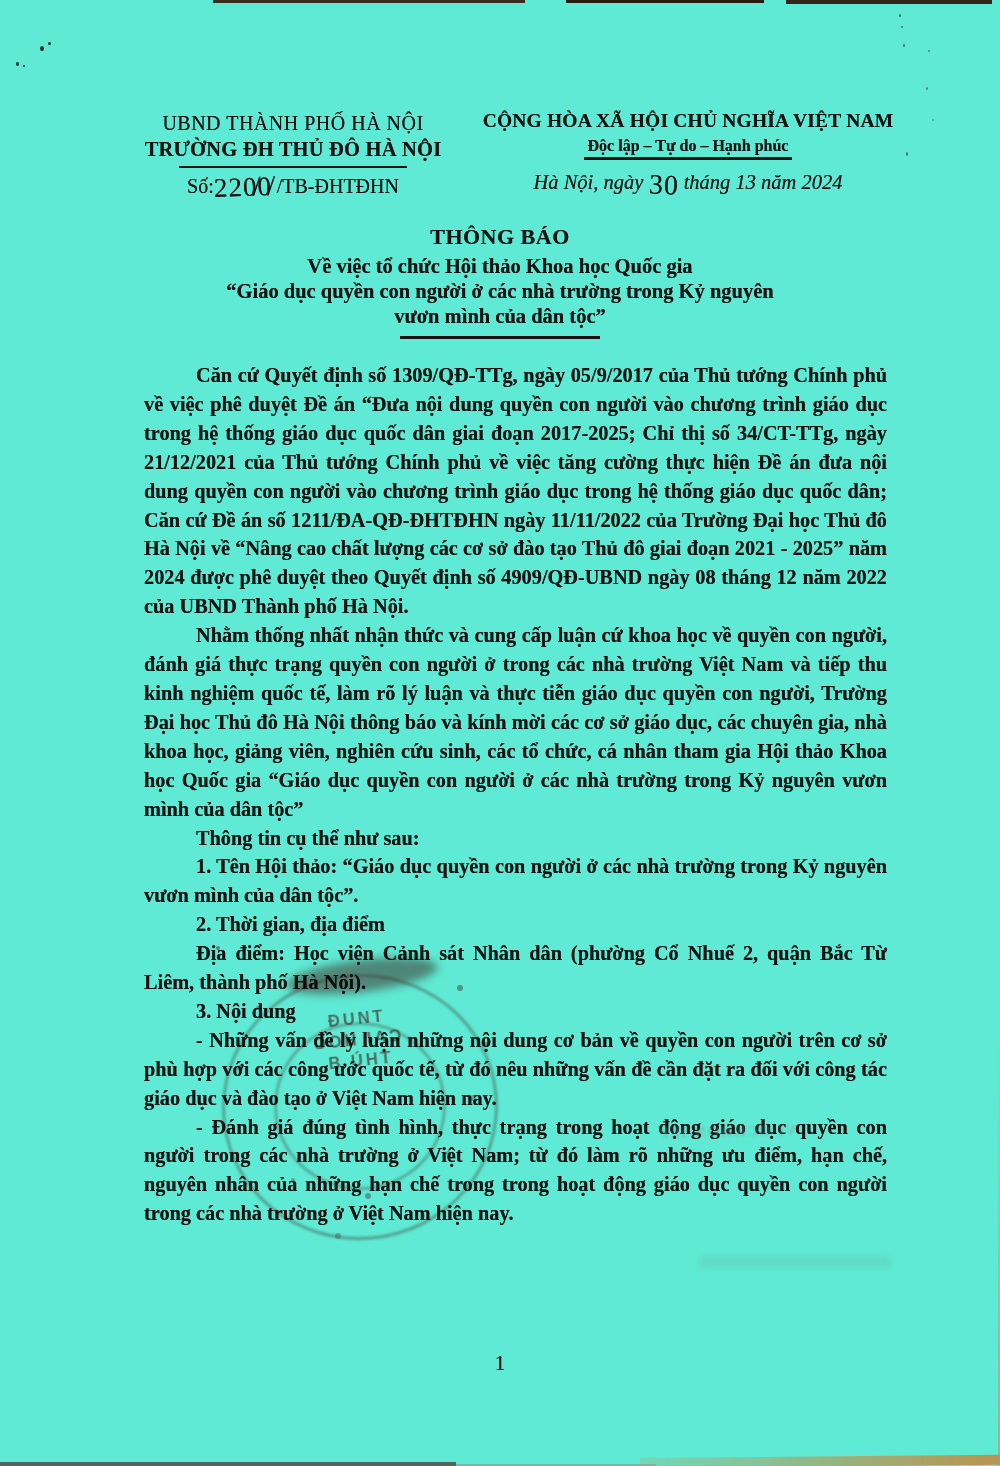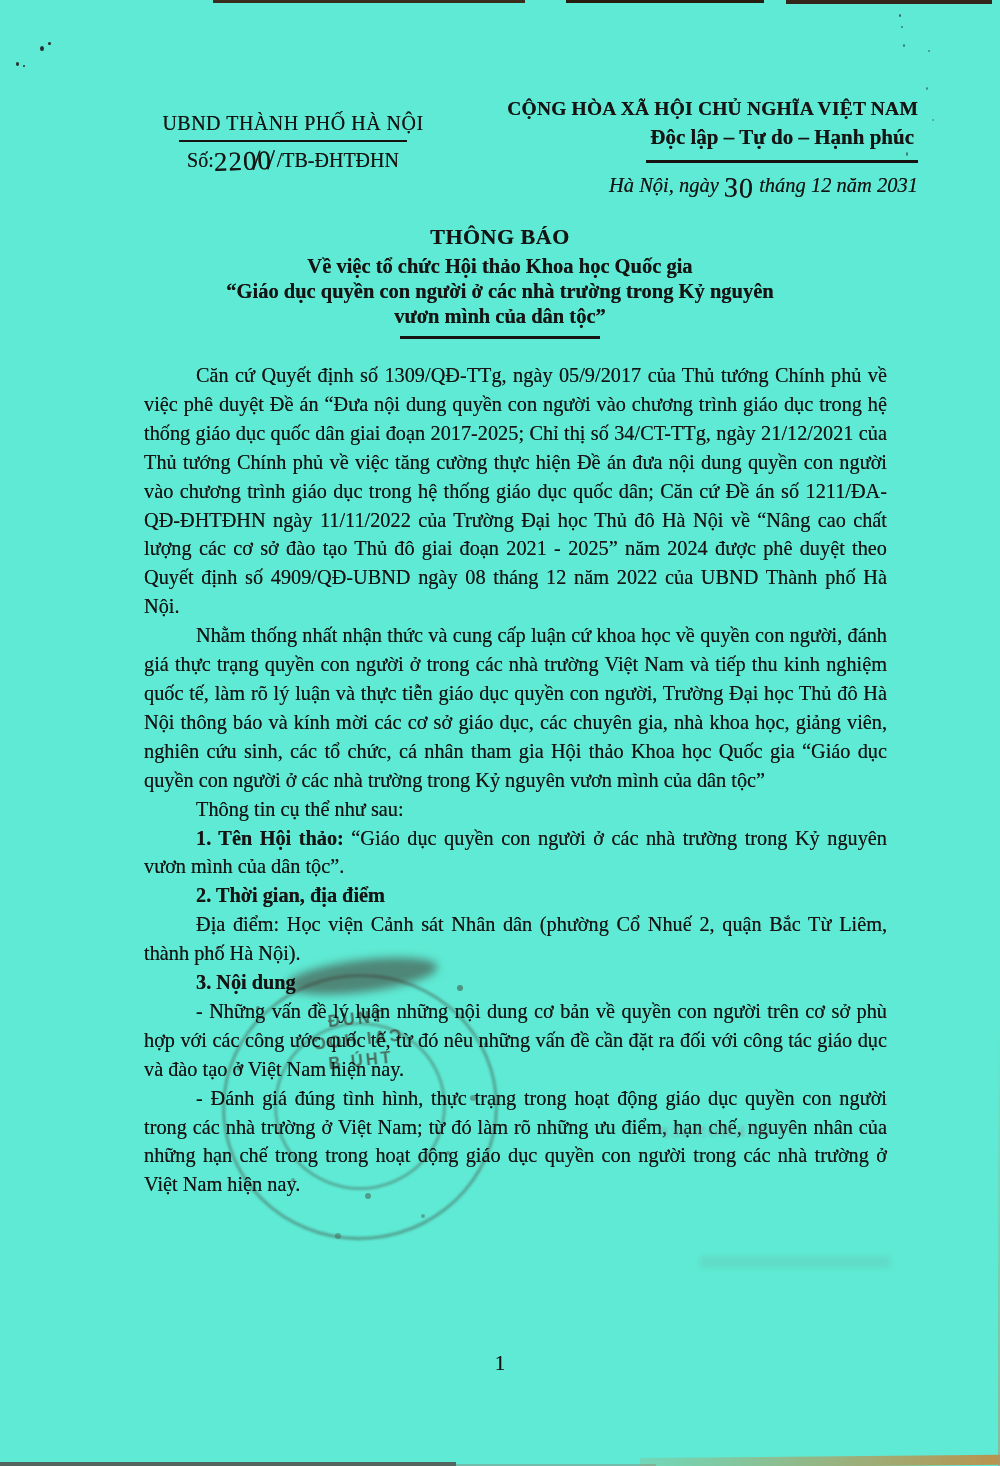--- a/index.html
+++ b/index.html
@@ -12,34 +12,34 @@
   
   .edge{position:absolute;}
   .speck{position:absolute;background:#2b2b2b;border-radius:50%;}
   
   .hdr-left{position:absolute;left:126px;top:112px;width:334px;text-align:center;}
   .hdr-left .l1{font-size:20px;letter-spacing:.5px;}
   .hdr-left .l2{font-size:20.5px;font-weight:bold;letter-spacing:.2px;margin-top:3px;}
   .hdr-rule{width:228px;border-top:2.6px solid #161412;margin:5px auto 0;}
   .num-line{margin-top:7px;font-size:20px;white-space:nowrap;}
   .hand{font-size:27px;line-height:20px;vertical-align:-3px;letter-spacing:1px;display:inline-block;transform:rotate(-2deg);}
-  .hdr-right{position:absolute;left:458px;top:98px;width:460px;text-align:right;}
+  .hdr-right{position:absolute;left:458px;top:110px;width:460px;text-align:center;}
   .hdr-right .l1{font-size:19.5px;font-weight:bold;letter-spacing:.2px;}
-  .hdr-right .l2{display:inline-block;font-size:21px;font-weight:bold;border-bottom:3px solid #161412;padding:0 4px 10px;margin-top:5px;}
+  .hdr-right .l2{display:inline-block;font-size:16px;font-weight:bold;border-bottom:3px solid #161412;padding:0 4px 2px;margin-top:5px;}
   .date-line{margin-top:9px;font-style:italic;font-size:20.5px;white-space:nowrap;}
   .hand2{font-size:28px;font-style:normal;display:inline-block;transform:rotate(3deg);vertical-align:-5px;letter-spacing:1px;}
   
   .title{position:absolute;left:0;right:0;top:224px;text-align:center;}
   .title .t1{font-size:22px;font-weight:bold;letter-spacing:.5px;font-family:Liberation Serif, serif;}
   .title .t2{font-size:20.5px;font-weight:bold;margin-top:5px;}
   .title .t3,.title .t4{font-size:20.5px;font-weight:bold;margin-top:2px;}
   .title-rule{width:200px;border-top:3px solid #161412;margin:8px auto 0;}
   
   .body{position:absolute;left:144px;top:361px;width:743px;}
-  .body p{margin:0;font-size:20.3px;line-height:28.9px;text-align:justify;text-indent:52px;}
+  .body p{margin:0;font-size:20.3px;line-height:28.9px;text-align:justify;text-indent:52px;font-weight:bold;}
   .body p.hd{font-weight:bold;text-align:left;}
   .pageno{position:absolute;left:0;right:0;top:1351px;text-align:center;font-size:21px;}
   
   .stamp{position:absolute;left:216px;top:946px;width:312px;height:304px;pointer-events:none;mix-blend-mode:multiply;}
   .stamp .blob{position:absolute;left:70px;top:14px;width:152px;height:32px;background:rgba(167,38,32,.5);border-radius:50%;filter:blur(4px);transform:rotate(-7deg);}
   .stamp .ring-outer{position:absolute;left:6px;top:28px;width:270px;height:260px;border:3.5px solid rgba(164,44,38,.36);border-radius:50%;filter:blur(1.1px);transform:rotate(-5deg);}
   .stamp .ring-inner{position:absolute;left:58px;top:76px;width:166px;height:162px;border:3px solid rgba(164,44,38,.30);border-radius:50%;filter:blur(1px);}
   .stamp .stext{position:absolute;left:58px;top:62px;width:170px;text-align:center;color:rgba(158,38,33,.62);font-weight:bold;font-size:16.5px;line-height:21px;letter-spacing:3px;transform:rotate(-6deg);filter:blur(.4px);font-family:"Liberation Sans","DejaVu Sans",sans-serif;}
   .stamp .dots{position:absolute;left:0;top:0;width:4px;height:4px;border-radius:50%;background:rgba(164,44,38,.5);
     box-shadow:242px 40px 0 1px rgba(164,44,38,.45), 268px 96px 0 0 rgba(164,44,38,.4),
@@ -79,31 +79,32 @@
   <div class="speck" style="left:899px;top:14px;width:2px;height:3px;opacity:.7;"></div>
   <div class="speck" style="left:901px;top:26px;width:2px;height:2px;opacity:.6;"></div>
   <div class="speck" style="left:903px;top:44px;width:2px;height:3px;opacity:.6;"></div>
   <div class="speck" style="left:928px;top:50px;width:2px;height:2px;opacity:.5;"></div>
   <div class="speck" style="left:926px;top:87px;width:2px;height:3px;opacity:.5;"></div>
   <div class="speck" style="left:906px;top:152px;width:2px;height:4px;opacity:.6;"></div>
   <div class="speck" style="left:932px;top:119px;width:2px;height:2px;opacity:.4;"></div>
 
   <div class="hdr-left txt">
     <div class="l1">UBND THÀNH PHỐ HÀ NỘI</div>
+    <div class="l2">TRƯỜNG ĐH THỦ ĐÔ HÀ NỘI</div>
     <div class="hdr-rule"></div>
     <div class="num-line">
       <span>Số:</span><span class="hand">220̸0̸</span><span> /TB-ĐHTĐHN</span>
     </div>
   </div>
 
   <div class="hdr-right txt">
     <div class="l1">CỘNG HÒA XÃ HỘI CHỦ NGHĨA VIỆT NAM</div>
     <div><span class="l2">Độc lập – Tự do – Hạnh phúc</span></div>
     <div class="date-line">
-      <span>Hà Nội, ngày </span><span class="hand2">30</span><span> tháng 12 năm 2031</span>
+      <span>Hà Nội, ngày </span><span class="hand2">30</span><span> tháng 13 năm 2024</span>
     </div>
   </div>
 
   <div class="title txt">
     <div class="t1">THÔNG BÁO</div>
     <div class="t2">Về việc tổ chức Hội thảo Khoa học Quốc gia</div>
     <div class="t3">“Giáo dục quyền con người ở các nhà trường trong Kỷ nguyên</div>
     <div class="t4">vươn mình của dân tộc”</div>
     <div class="title-rule"></div>
   </div>

